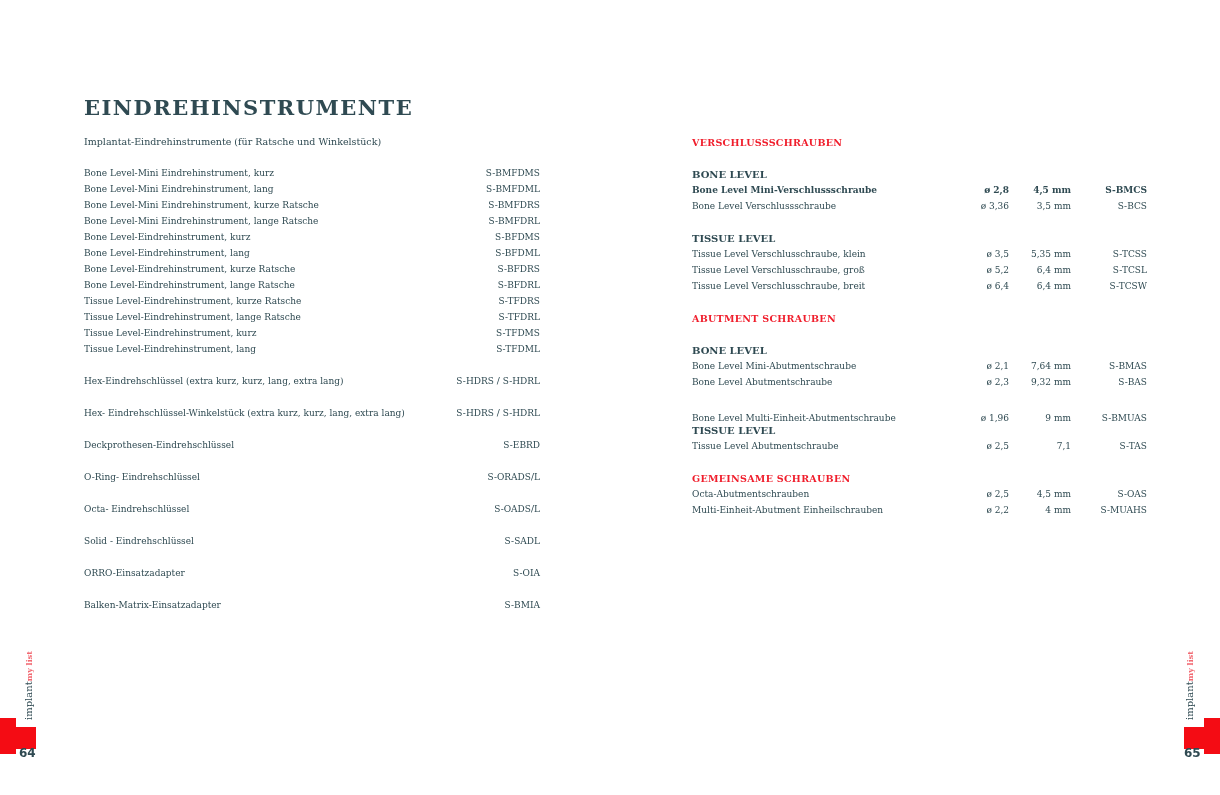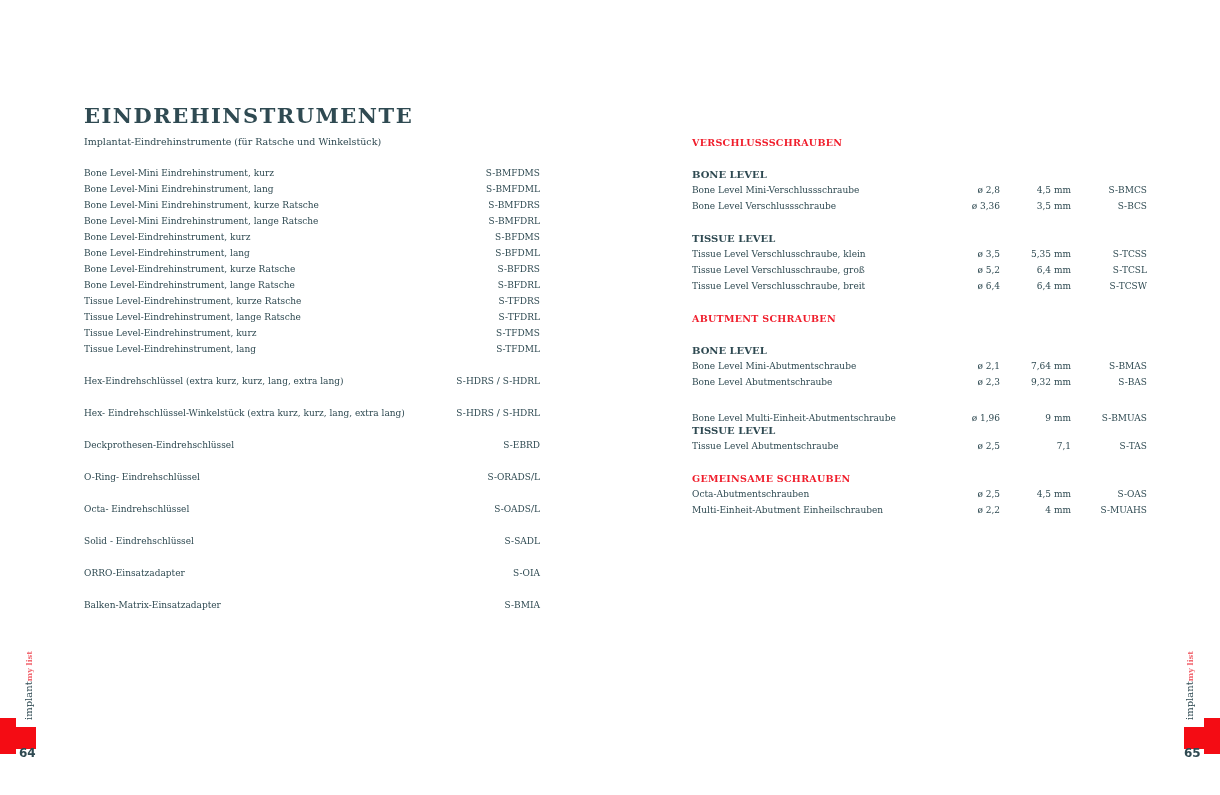--- a/index.html
+++ b/index.html
@@ -4,42 +4,42 @@
   <style>
     html, body { margin: 0; padding: 0; background: #ffffff; }
     body { width: 1220px; height: 795px; position: relative; overflow: hidden;
            font-family: "DejaVu Serif", serif; color: #2f4a52; }
     .page { position: absolute; top: 0; height: 795px; }
     .page-left { left: 0; width: 610px; }
     .page-right { left: 610px; width: 610px; }
 
     .title { position: absolute; font-family: "DejaVu Serif", serif; font-weight: bold;
              font-size: 21px; letter-spacing: 1.5px; color: #2f4a52; margin: 0; }
-    .page-left .title { left: 84px; top: 95px; margin-top: 8px; }
+    .page-left .title { left: 84px; top: 95px; }
     .page-right .title { left: 82px; top: 95px; }
 
     .subtitle { position: absolute; left: 84px; top: 136px; font-size: 9.5px; color: #2f4a52; }
 
     .row { position: absolute; font-size: 9px; color: #2f4a52; white-space: nowrap; }
     .row .desc { position: absolute; left: 0; top: 0; }
     .row .code { position: absolute; top: 0; text-align: right; }
 
     .left-rows { position: absolute; left: 84px; top: 0; width: 456px; }
     .left-rows .row { left: 0; width: 456px; }
     .left-rows .row .code { right: 0; }
 
     .right-block { position: absolute; left: 82px; top: 0; width: 455px; }
     .cat { position: absolute; left: 0; font-size: 9.5px; font-weight: bold; color: #f01e2c;
            letter-spacing: 0.3px; text-transform: uppercase; }
     .sub { position: absolute; left: 0; font-size: 10px; font-weight: bold; color: #2f4a52;
            font-family: "DejaVu Serif", serif; }
     .rrow { position: absolute; left: 0; width: 455px; height: 14px; font-size: 9px; color: #2f4a52; white-space: nowrap; }
     .rrow span { position: absolute; top: 0; }
     .rrow .desc { left: 0; }
-    .rrow .dia { right: 147px; text-align: left; }
+    .rrow .dia { right: 138px; text-align: left; }
     .rrow .len { right: 76px; text-align: right; }
     .rrow .code { right: 0; text-align: right; }
 
     
     .brand { position: absolute; transform: rotate(-90deg); transform-origin: left top;
              font-size: 10px; white-space: nowrap; }
     .brand .b1 { color: #2f4a52; }
     .brand .b2 { color: #f26a73; font-weight: bold; font-size: 8px; }
     .red-block { position: absolute; background: #f40c14; }
     .pagenum { position: absolute; font-family: "DejaVu Sans", sans-serif; font-weight: bold;
@@ -139,21 +139,21 @@
   </div>
   <div class="red-block" style="left:0; top:718px; width:16px; height:36px;"></div>
   <div class="red-block" style="left:0; top:727px; width:36px; height:22px;"></div>
   <div class="pagenum" style="left:19px; top:746px;">64</div>
 </div>
 
 <div class="page page-right">
   <div class="right-block" id="right-block">
       <div class="cat" style="top: 137px;">VERSCHLUSSSCHRAUBEN</div>
       <div class="sub" style="top: 169px;">BONE LEVEL</div>
-      <div class="rrow" style="top: 185px;">
+      <div class="rrow" style="top: 185px; font-weight: bold;">
         <span class="desc">Bone Level Mini-Verschlussschraube</span>
         <span class="dia">ø 2,8</span>
         <span class="len">4,5 mm</span>
         <span class="code">S-BMCS</span>
       </div>
       <div class="rrow" style="top: 201px;">
         <span class="desc">Bone Level Verschlussschraube</span>
         <span class="dia">ø 3,36</span>
         <span class="len">3,5 mm</span>
         <span class="code">S-BCS</span>

